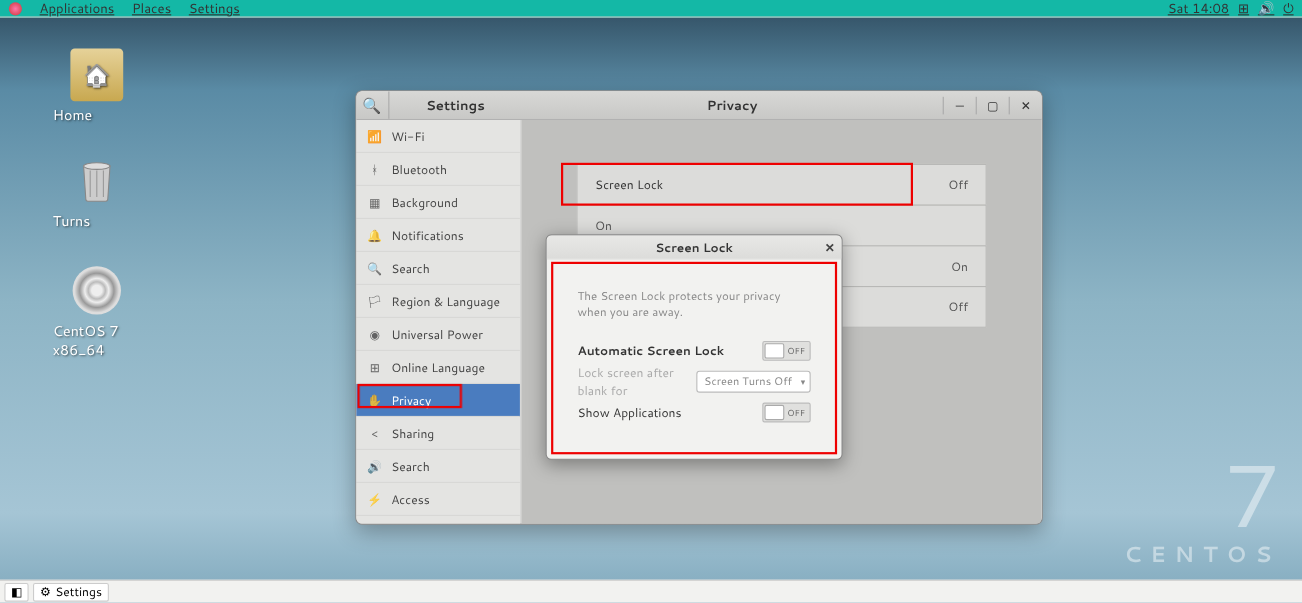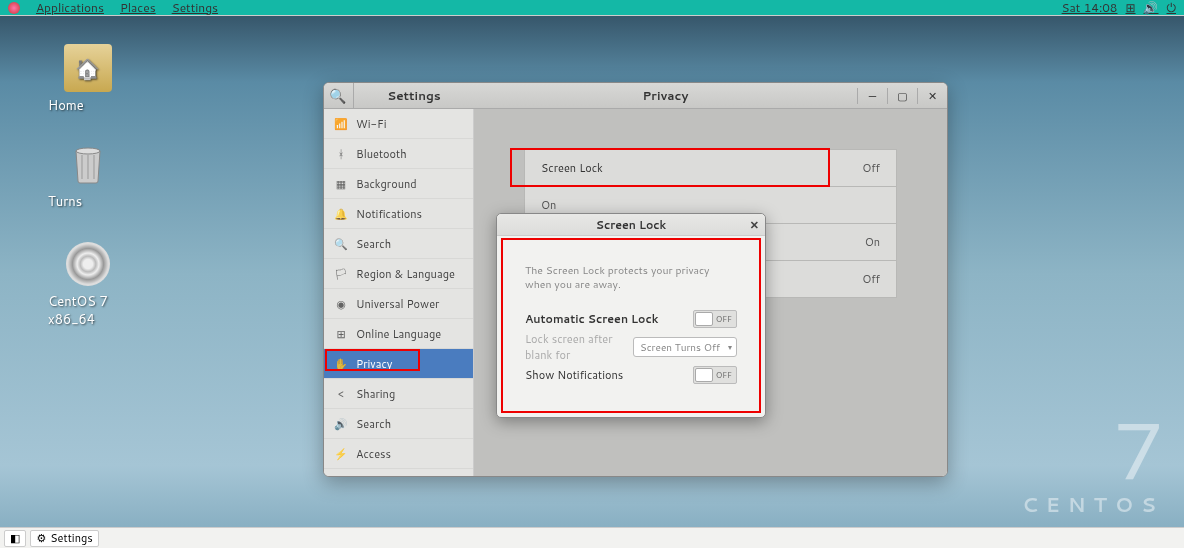--- a/index.html
+++ b/index.html
@@ -219,21 +219,21 @@
           <span class="tlabel">OFF</span>
       </div>
     </div>
     <div class="dialog-row disabled">
       <div class="dlabel">Lock screen after blank for</div>
       <div class="dropdown">
         <span>Screen Turns Off</span>
       </div>
     </div>
     <div class="dialog-row">
-      <div class="dlabel">Show Notifications</div>
+      <div class="dlabel">Show Applications</div>
       <div class="toggle">
         <div class="knob"></div>
           <span class="tlabel">OFF</span>
       </div>
     </div>
   </div>
   <div class="redbox-dialog"></div>
 </div>
 
 <div class="taskbar">

